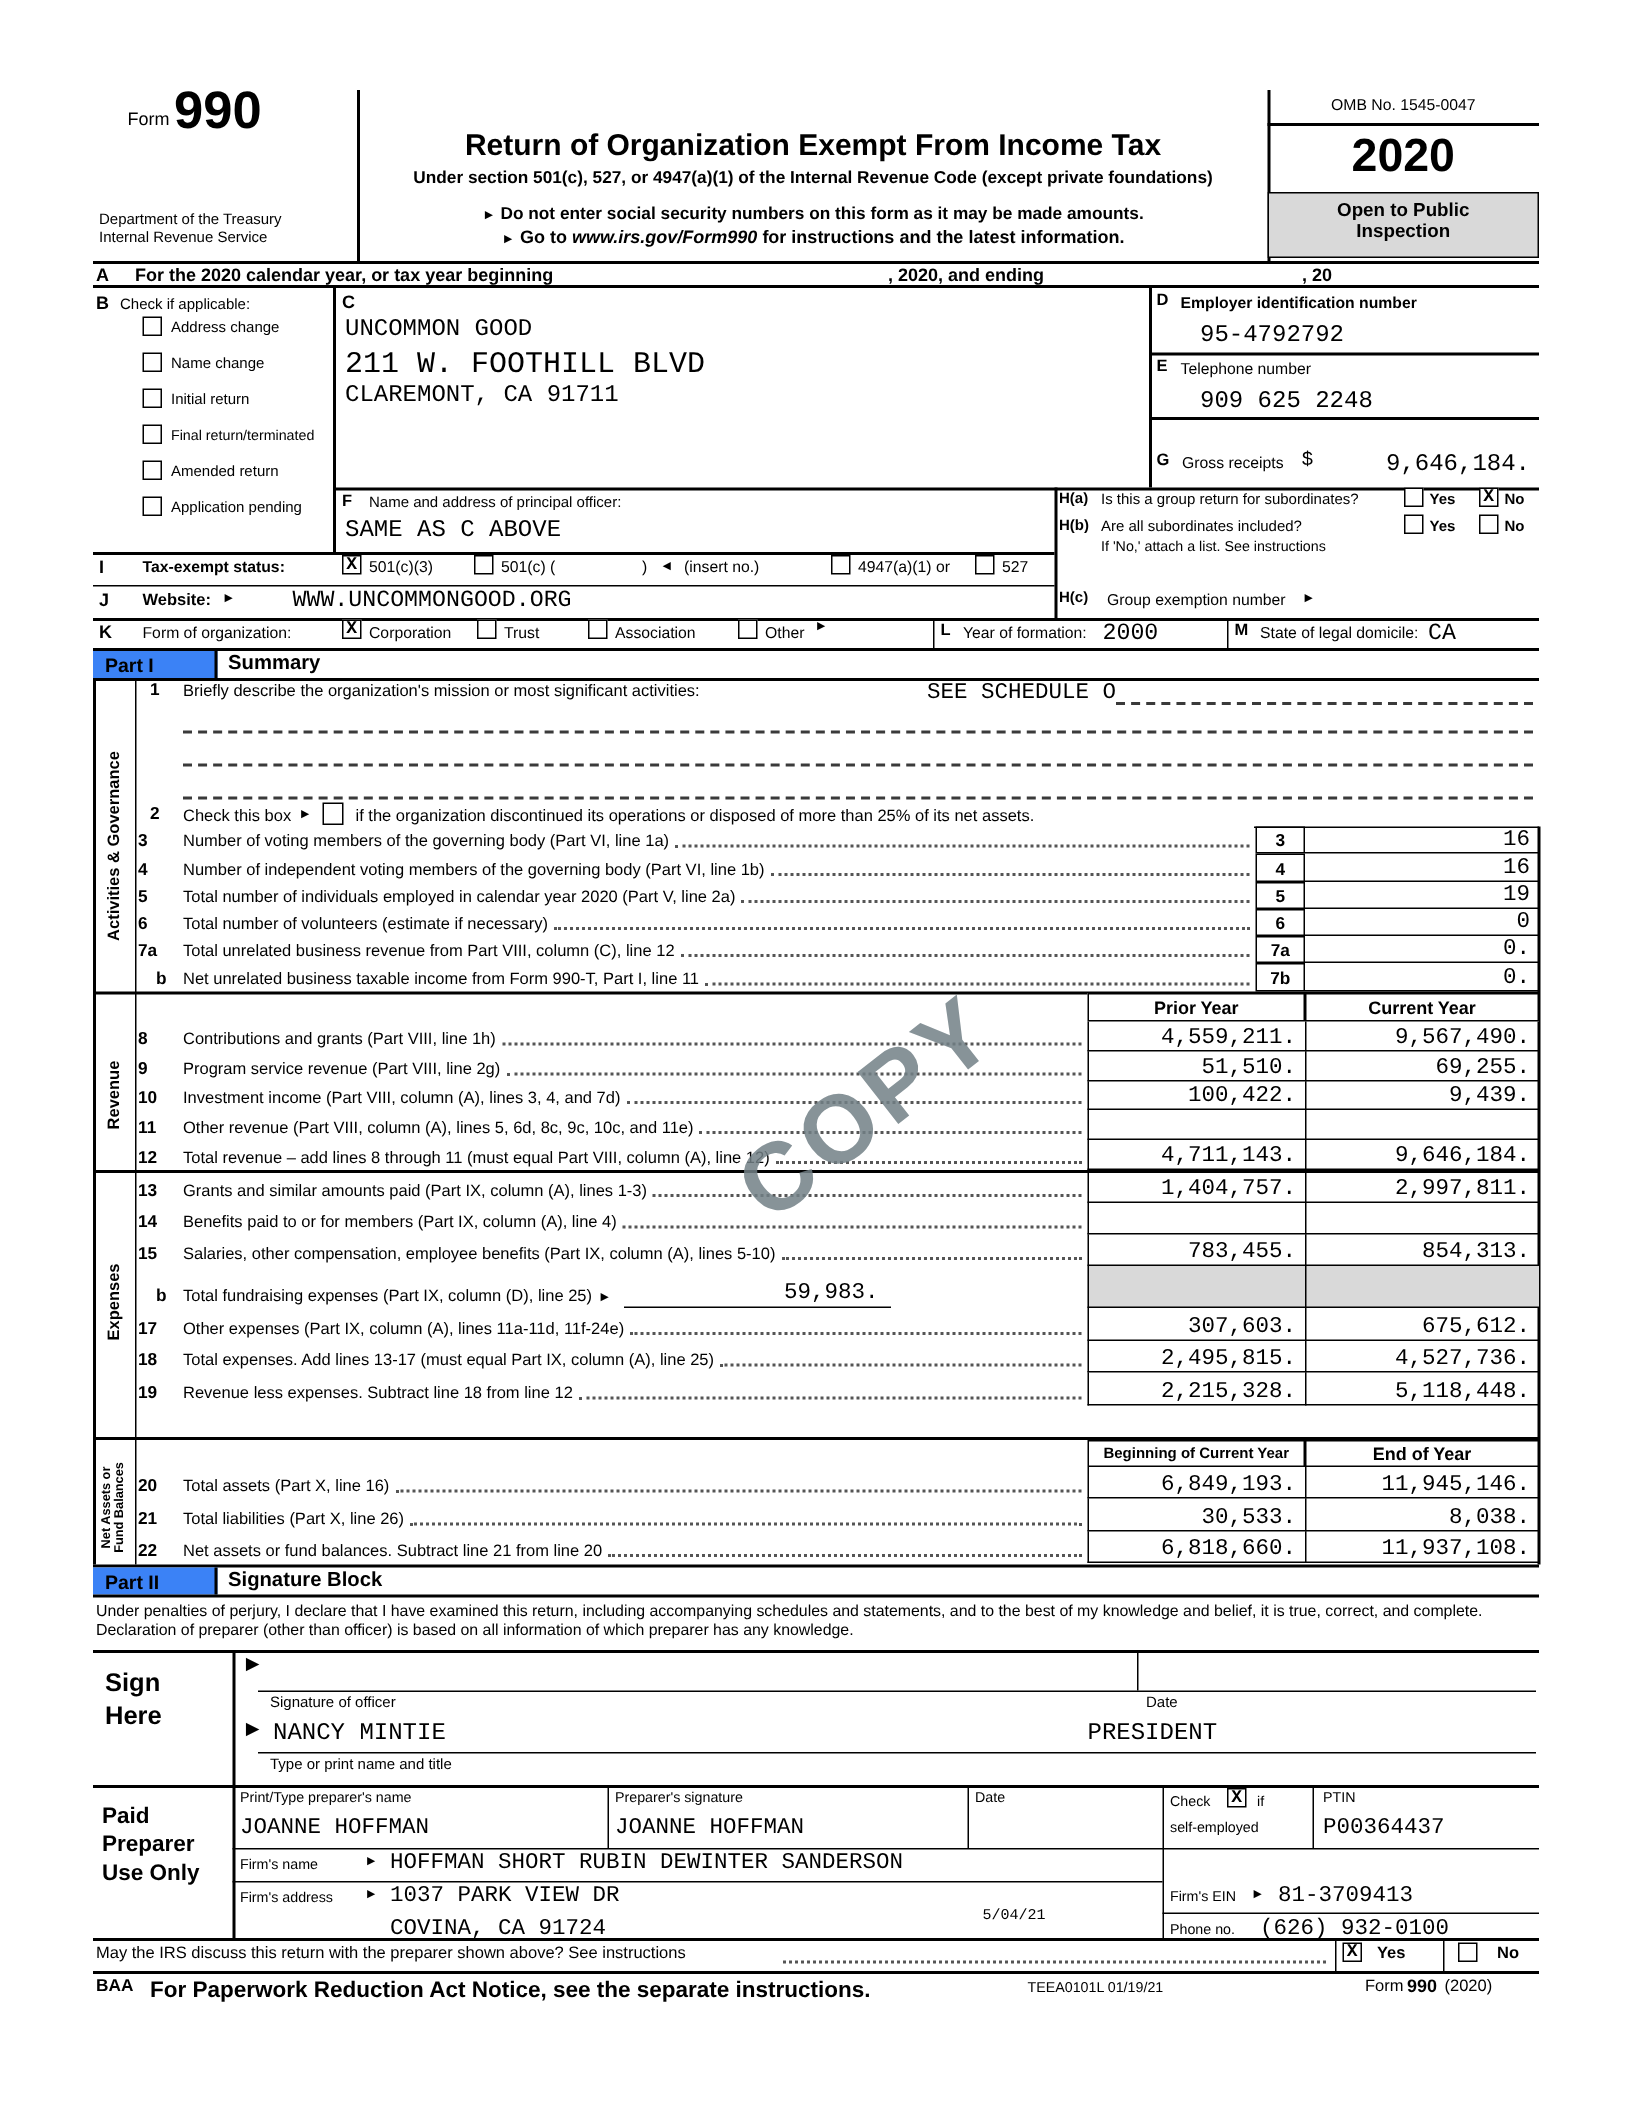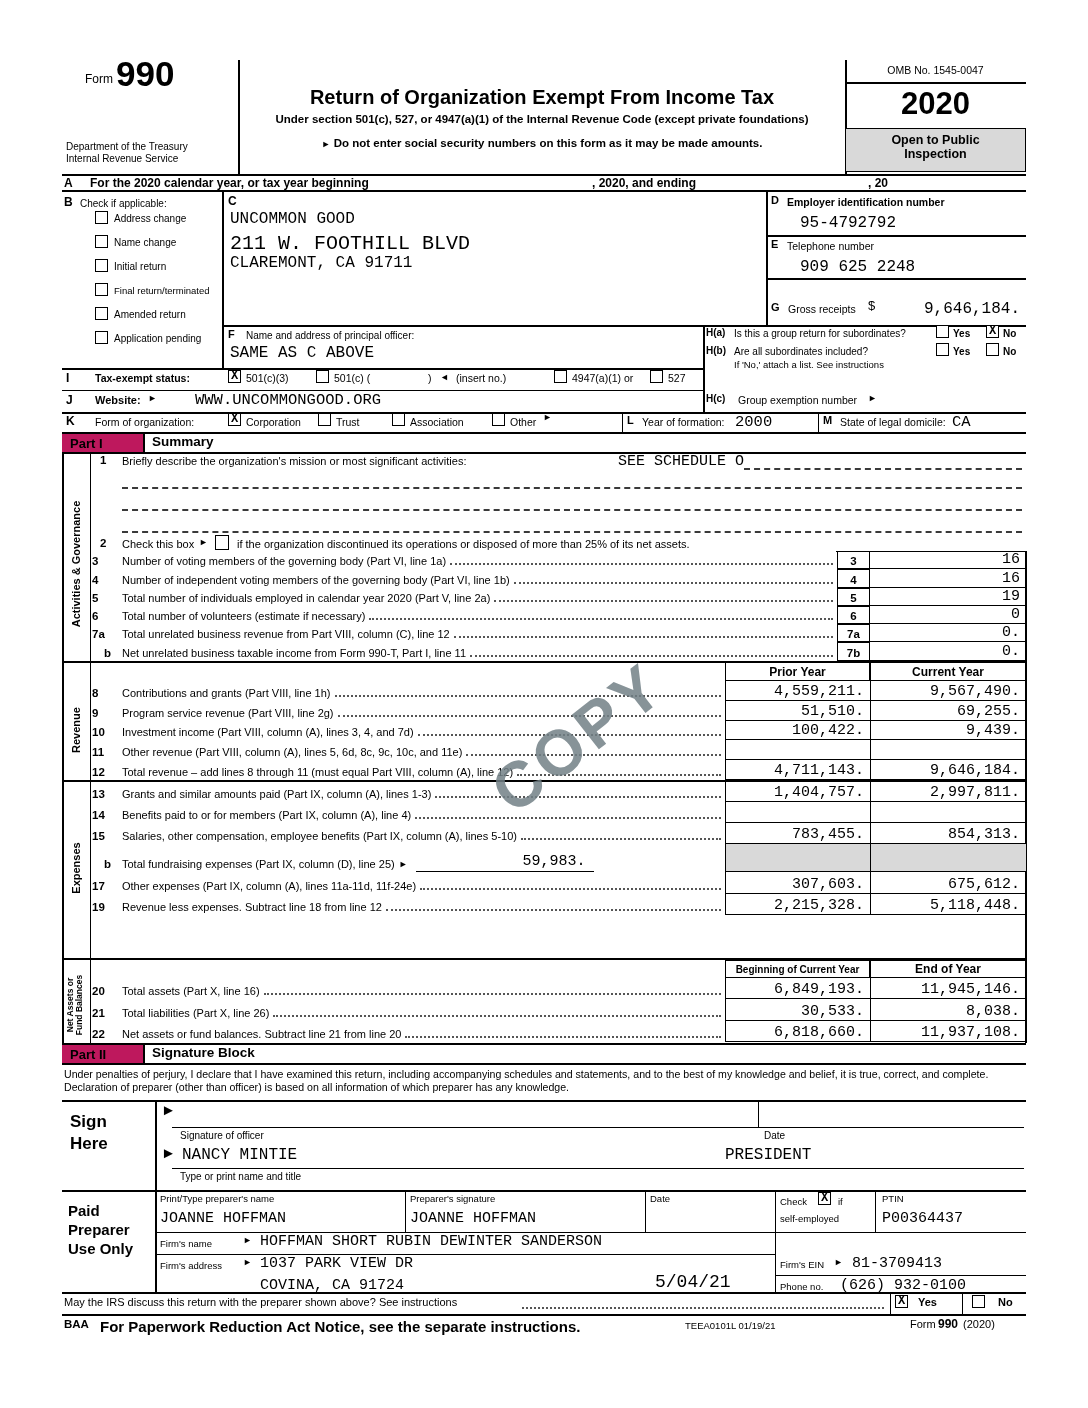--- a/index.html
+++ b/index.html
@@ -9,21 +9,21 @@
   .b{font-weight:bold;}
   .i{font-style:italic;}
   .mono{font-family:"Liberation Mono","DejaVu Sans Mono",monospace;}
   .hline{position:absolute;background:#000;}
   .vline{position:absolute;background:#000;}
   .cb{display:inline-block;width:13px;height:13px;border:1.5px solid #000;box-sizing:border-box;
       font-family:"Liberation Mono",monospace;font-size:12px;font-weight:bold;line-height:11px;
       text-align:center;vertical-align:middle;background:#fff;}
   .dash{position:absolute;border-bottom:2px dashed #3a3a3a;height:1px;}
   .dots{flex:1;border-bottom:2px dotted #555;margin:0 4px 4px 4px;height:1px;min-width:8px;}
-  .tag{background:#be185d;border-right:2px solid #000;display:flex;align-items:center;
+  .tag{background:#3b82f6;border-right:2px solid #000;display:flex;align-items:center;
        padding-left:8px;font-weight:bold;font-size:13px;box-sizing:border-box;}
   .vlabel{position:absolute;transform:rotate(-90deg);font-weight:bold;text-align:center;white-space:nowrap;}
   
   .grow{display:flex;height:18.3px;align-items:flex-end;}
   .grow .num{width:30px;font-size:11.5px;font-weight:bold;padding-bottom:2px;box-sizing:border-box;}
   .grow .lbl{font-size:11px;padding-bottom:2px;white-space:nowrap;}
   .grow .box{width:33px;border:1.2px solid #000;box-sizing:border-box;display:flex;align-items:flex-end;
              justify-content:center;font-size:11.5px;font-weight:bold;padding-bottom:1px;height:100%;}
   .grow .val{width:156px;border-bottom:1px solid #000;box-sizing:border-box;height:100%;
              display:flex;align-items:flex-end;justify-content:flex-end;padding-right:6px;
@@ -57,20 +57,26 @@
   <span class="abs b" style="left:116px;top:54px;font-size:35px">990</span>
   <span class="abs" style="left:66px;top:141px;font-size:10px">Department of the Treasury</span>
   <span class="abs" style="left:66px;top:153px;font-size:10px">Internal Revenue Service</span>
 
   <div class="abs b" style="left:242px;top:86px;width:600px;font-size:20px;text-align:center">Return of Organization Exempt From Income Tax</div>
   <div class="abs b" style="left:242px;top:113px;width:600px;font-size:11.5px;text-align:center">Under section 501(c), 527, or 4947(a)(1) of the Internal Revenue Code (except private foundations)</div>
   <div class="abs b" style="left:242px;top:137px;width:600px;font-size:11.5px;text-align:center">
     <span style="font-size:9px">►</span>
     <span>Do not enter social security numbers on this form as it may be made amounts.</span>
   </div>
+  <div class="abs b" style="left:242px;top:151px;width:600px;font-size:12px;text-align:center">
+    <span style="font-size:9px">►</span>
+    <span>Go to</span>
+    <span class="i">www.irs.gov/Form990</span>
+    <span>for instructions and the latest information.</span>
+  </div>
 
   <div class="abs" style="left:845px;top:64px;width:181px;font-size:10.5px;text-align:center">OMB No. 1545-0047</div>
   <div class="hline" style="left:845px;top:82px;width:181px;height:1.5px"></div>
   <div class="abs b" style="left:845px;top:86px;width:181px;font-size:31px;text-align:center">2020</div>
   <div class="abs" style="left:845px;top:128px;width:181px;height:44px;background:#d9d9d9;border:1.5px solid #000;box-sizing:border-box;text-align:center">
     <div class="b" style="font-size:12.5px;margin-top:4px">Open to Public</div>
     <div class="b" style="font-size:12.5px">Inspection</div>
   </div>
 
   <span class="abs b" style="left:64px;top:176px;font-size:12px">A</span>
@@ -329,20 +335,27 @@
       <span class="ccell shade"></span>
     </div>
     <div class="trow" style="height:21.5px">
       <span class="num">17</span>
       <span class="lbl">Other expenses (Part IX, column (A), lines 11a-11d, 11f-24e)</span>
       <span class="dots"></span>
       <span class="pcell">307,603.</span>
       <span class="ccell">675,612.</span>
     </div>
     <div class="trow" style="height:21.5px">
+      <span class="num">18</span>
+      <span class="lbl">Total expenses. Add lines 13-17 (must equal Part IX, column (A), line 25)</span>
+      <span class="dots"></span>
+      <span class="pcell">2,495,815.</span>
+      <span class="ccell">4,527,736.</span>
+    </div>
+    <div class="trow" style="height:21.5px">
       <span class="num">19</span>
       <span class="lbl">Revenue less expenses. Subtract line 18 from line 12</span>
       <span class="dots"></span>
       <span class="pcell">2,215,328.</span>
       <span class="ccell">5,118,448.</span>
     </div>
   </div>
 
   <div class="hline" style="left:62px;top:958px;width:964px;height:1.5px"></div>
   <div class="hcell" style="left:725px;top:960px;width:145px;height:18px;font-size:10px">Beginning of Current Year</div>
@@ -409,21 +422,21 @@
   <div class="vline" style="left:875px;top:1190px;width:1px;height:42px"></div>
   <span class="abs" style="left:160px;top:1193px;font-size:9.5px">Print/Type preparer's name</span>
   <span class="abs" style="left:410px;top:1193px;font-size:9.5px">Preparer's signature</span>
   <span class="abs" style="left:650px;top:1193px;font-size:9.5px">Date</span>
   <span class="abs" style="left:780px;top:1196px;font-size:9.5px">Check</span>
   <span class="cb abs" style="left:818px;top:1192px">X</span>
   <span class="abs" style="left:838px;top:1196px;font-size:9.5px">if</span>
   <span class="abs" style="left:882px;top:1193px;font-size:9.5px">PTIN</span>
   <span class="abs mono" style="left:160px;top:1210px;font-size:15px">JOANNE HOFFMAN</span>
   <span class="abs mono" style="left:410px;top:1210px;font-size:15px">JOANNE HOFFMAN</span>
-  <span class="abs mono" style="left:655px;top:1272px;font-size:18px">5/04/21</span>
+  <span class="abs mono" style="left:655px;top:1272px;font-size:10px">5/04/21</span>
   <span class="abs" style="left:780px;top:1213px;font-size:9.5px">self-employed</span>
   <span class="abs mono" style="left:882px;top:1210px;font-size:15px">P00364437</span>
   <div class="hline" style="left:155px;top:1232px;width:871px;height:1px"></div>
   <span class="abs" style="left:160px;top:1238px;font-size:9.5px">Firm's name</span>
   <span class="abs" style="left:243px;top:1235px;font-size:9px">►</span>
   <span class="abs mono" style="left:260px;top:1233px;font-size:15px">HOFFMAN SHORT RUBIN DEWINTER SANDERSON</span>
   <div class="hline" style="left:155px;top:1254px;width:620px;height:1px"></div>
   <span class="abs" style="left:160px;top:1260px;font-size:9.5px">Firm's address</span>
   <span class="abs" style="left:243px;top:1257px;font-size:9px">►</span>
   <span class="abs mono" style="left:260px;top:1255px;font-size:15px">1037 PARK VIEW DR</span>

